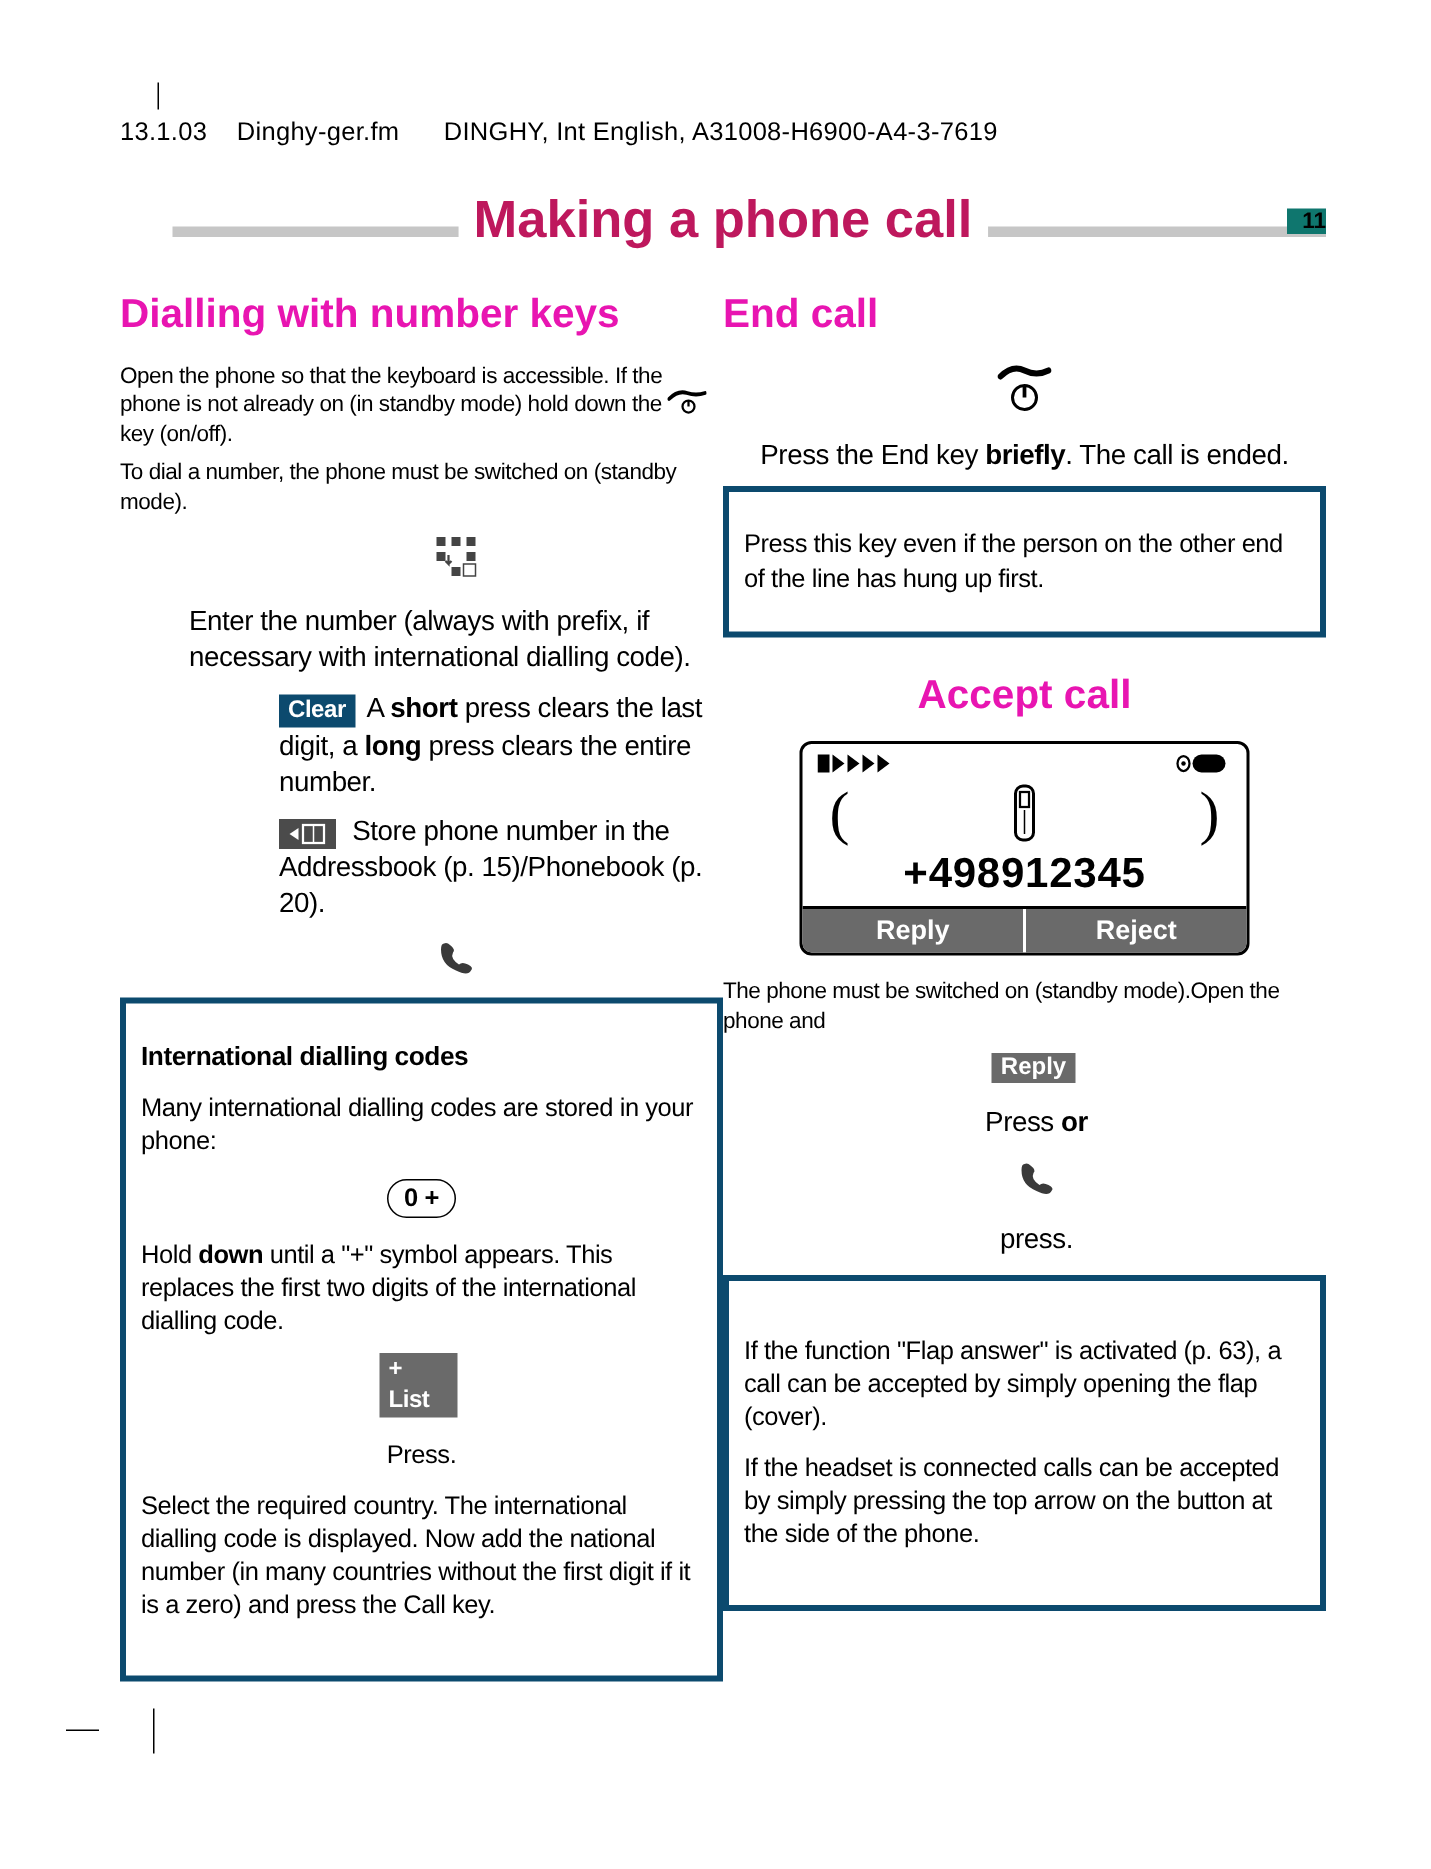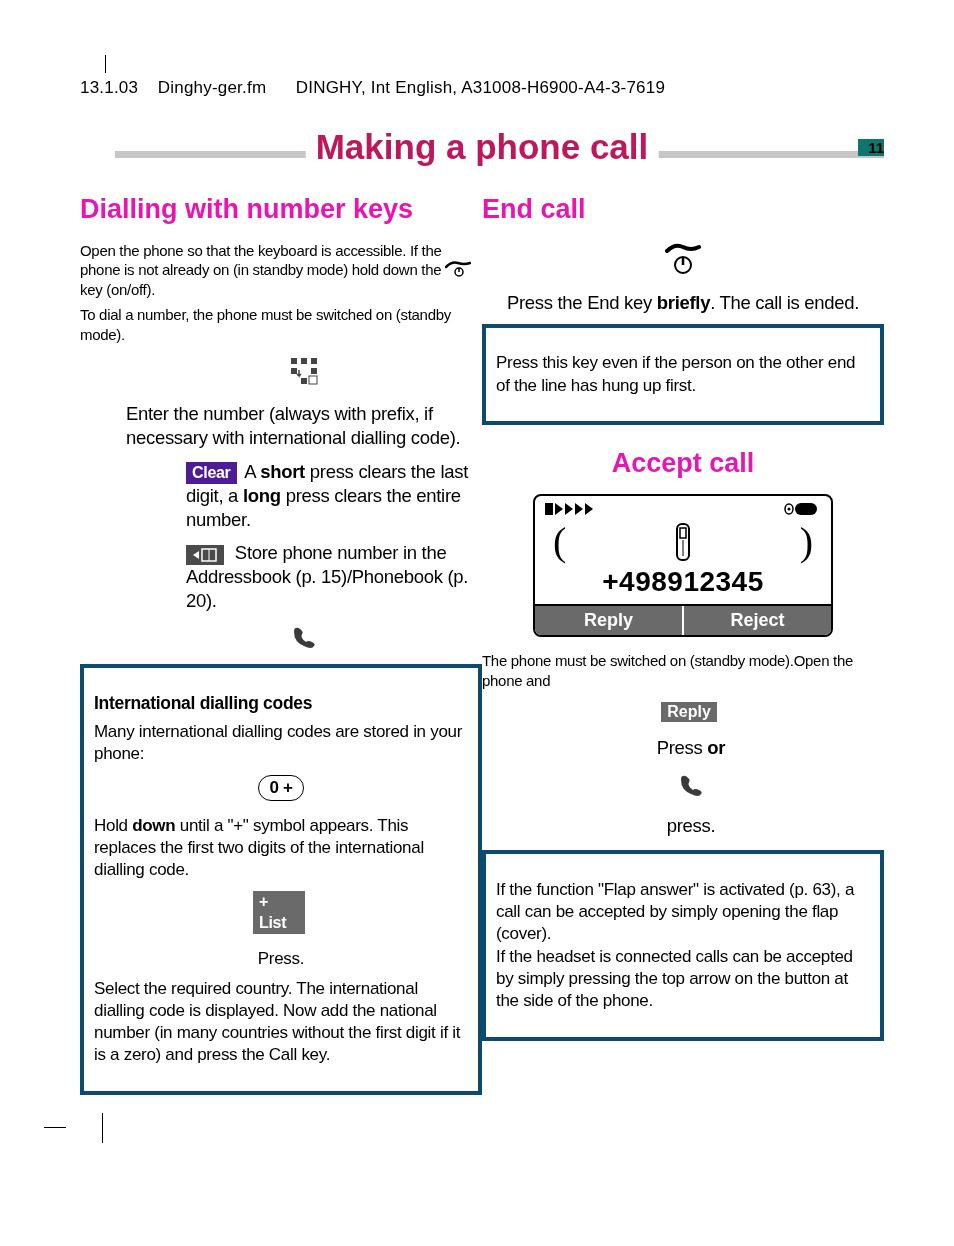--- a/index.html
+++ b/index.html
@@ -96,21 +96,21 @@
     justify-content: center;
     padding-top: 2px;
   }
   .instr-text {
     font-size: 18.5px;
     line-height: 1.28;
     letter-spacing: -0.3px;
   }
   .pill-label {
     display: inline-block;
-    background: #4c1d95;
+    background: #0c4a6e;
     color: #fff;
     font-weight: bold;
     font-size: 16px;
     padding: 1px 6px;
     margin-right: 4px;
   }
   .pill-icon-dark {
     display: inline-flex;
     align-items: center;
     background: #4b4b4b;
@@ -130,21 +130,21 @@
   }
   .info-box .sub-title {
     font-weight: bold;
     margin-bottom: 6px;
     font-size: 17.5px;
   }
   .info-box .instr-row {
     margin: 8px 0;
   }
   .info-box .instr-icon { width: 56px; }
-  .info-box p { margin: 1px 0; }
+  .info-box p { margin: 12px 0; }
   .bold { font-weight: bold; }
   .indent-block { margin-left: 92px; }
   
   
   .phone-screen {
     border: 2px solid #000;
     border-radius: 8px;
     width: 300px;
     margin: 10px auto 14px auto;
     overflow: hidden;

